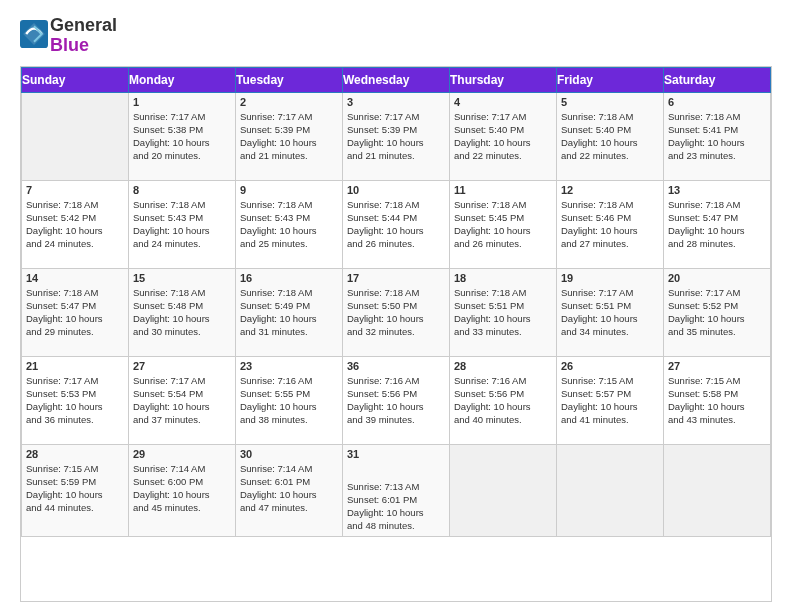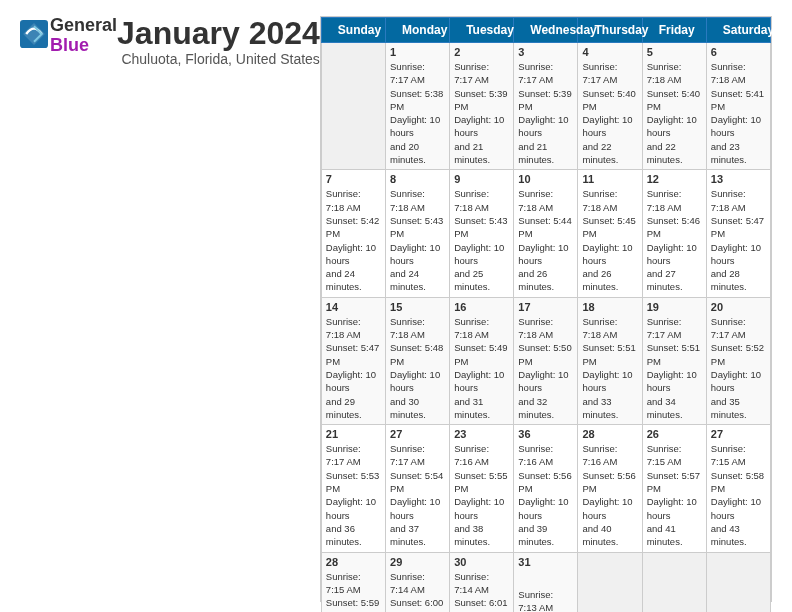--- a/index.html
+++ b/index.html
@@ -8,21 +8,21 @@
       background: #fff;
       width: 792px;
       height: 612px;
       overflow: hidden;
     }
     .page {
       width: 792px;
       height: 612px;
       padding: 16px 20px 10px 20px;
       display: flex;
-      flex-direction: row;
+      flex-direction: column;
     }
     .header {
       display: flex;
       justify-content: space-between;
       align-items: flex-start;
       margin-bottom: 10px;
     }
     .logo {
       display: flex;
       align-items: center;
@@ -59,25 +59,25 @@
       border: 1px solid #ccc;
       border-collapse: collapse;
       width: 100%;
     }
     table {
       width: 100%;
       border-collapse: collapse;
       table-layout: fixed;
     }
     thead tr th {
-      background: #0369a1;
+      background: #6d28d9;
       color: #fff;
       font-size: 12px;
       font-weight: bold;
-      padding: 5px 16px;
+      padding: 5px 0;
       text-align: left;
       border: 1px solid #2a7abf;
     }
     tbody tr td {
       border: 1px solid #ccc;
       vertical-align: top;
       padding: 3px 4px;
       font-size: 10px;
       color: #333;
       height: 88px;
@@ -114,24 +114,20 @@
         <rect x="0" y="0" width="36" height="36" rx="4" fill="#1a6fa8"></rect>
         <polygon points="18,4 32,18 18,32 4,18" fill="#fff" opacity="0.15"></polygon>
         <path d="M8 18 Q18 4 28 18" fill="none" stroke="#fff" stroke-width="3"></path>
         <path d="M18 8 L28 18 L18 28" fill="none" stroke="#7ec8e3" stroke-width="2.5"></path>
       </svg>
       <div class="logo-text">
         <span>General</span><br>
         <span class="blue">Blue</span>
       </div>
     </div>
-    <div class="title-block">
-      <h1>January 2024</h1>
-      <div class="subtitle">Chuluota, Florida, United States</div>
-    </div>
   </div>
 
   <div class="calendar">
     <table>
       <thead>
         <tr id="thead-row">
         <th>Sunday</th>
             <th>Monday</th>
             <th>Tuesday</th>
             <th>Wednesday</th>

